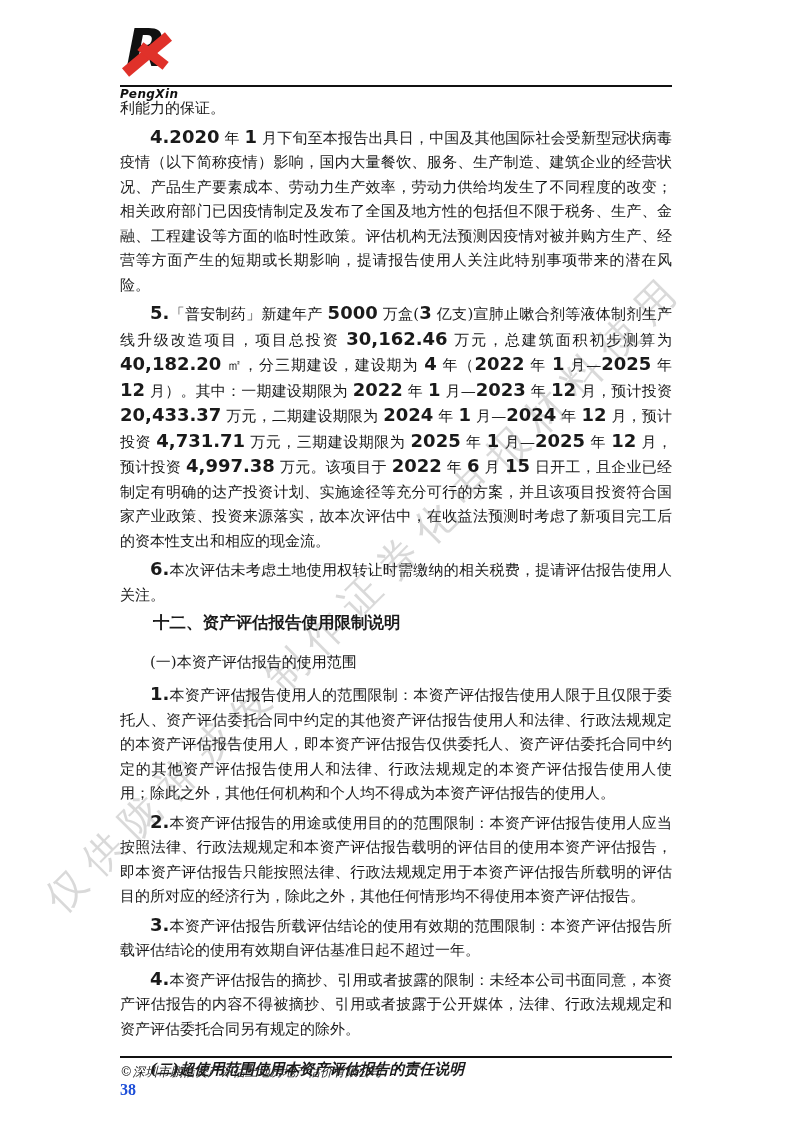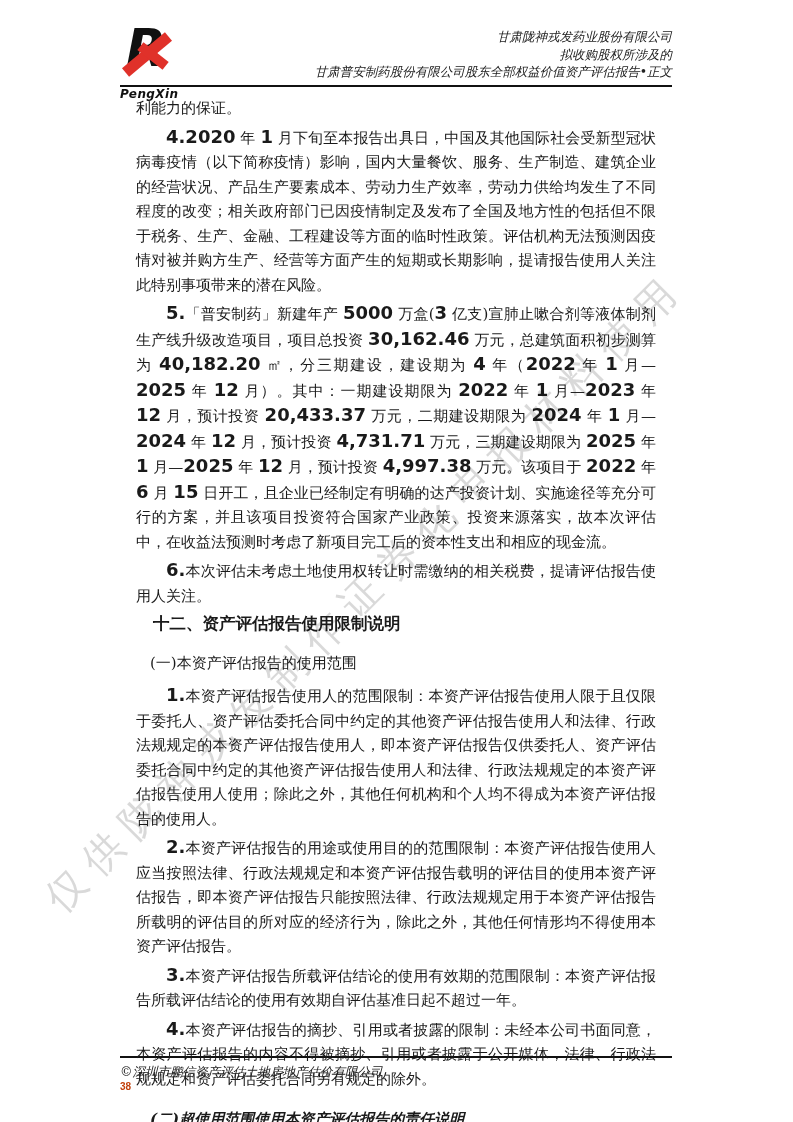--- a/index.html
+++ b/index.html
@@ -44,63 +44,58 @@
     font-size:40px;letter-spacing:12px;white-space:nowrap;
     color:rgba(0,0,0,0.15);
     pointer-events:none;z-index:0;
   }
   
   .doc-body{
     position:absolute;left:120px;top:96px;width:552px;
     font-size:15px;line-height:24.5px;
     text-align:justify;z-index:1;
   }
-  .doc-body p,.doc-body div{margin:0 16px 4px;}
+  .doc-body p,.doc-body div{margin:0 0 4px;}
   .para{text-indent:2em;}
   .noindent{text-indent:0;}
   .h1{font-weight:700;font-size:16.5px;text-indent:2em;margin:3px 0 14px !important;}
   .h2{text-indent:2em;margin:10px 0 8px !important;}
   .h2b{font-weight:700;text-indent:2em;margin:16px 0 0 !important;font-style:italic;}
   .num{
     font-family:"DejaVu Sans","Liberation Sans",sans-serif;
     font-weight:700;font-size:18px;
   }
   
   .footer-row{
     position:absolute;left:120px;top:1064px;width:552px;
     display:flex;justify-content:space-between;align-items:flex-start;
     z-index:1;
     flex-direction:column;
   }
   .footer-company{font-style:italic;font-size:12.5px;color:#222;}
   .footer-page{
-    font-family:Liberation Sans, sans-serif;
-    font-weight:700;font-size:10px;color:#c2410c;
+    font-family:Liberation Serif, serif;
+    font-weight:700;font-size:16px;color:#1d4ed8;
   }
 </style>
 </head>
 <body>
 
 <div class="page">
 
   <div class="watermark">仅供陇神戎发制作证券化申报材料使用</div>
 
   <div class="hdr">
     <div class="logo">
       <div class="logo-mark">
         <span class="logo-r">R</span>
         <span class="stripe stripe-a"></span>
         <span class="stripe stripe-b"></span>
       </div>
       <div class="logo-word">PengXin</div>
-    </div>
-    <div class="hdr-right">
-      <div>甘肃陇神戎发药业股份有限公司</div>
-      <div>拟收购股权所涉及的</div>
-      <div>甘肃普安制药股份有限公司股东全部权益价值资产评估报告•正文</div>
     </div>
   </div>
 
   <div class="rule rule-top"></div>
 
   <main class="doc-body">
       <p class="para noindent">利能力的保证。</p>
       <p class="para"><span class="num">4.2020</span> 年 <span class="num">1</span> 月下旬至本报告出具日，中国及其他国际社会受新型冠状病毒疫情（以下简称疫情）影响，国内大量餐饮、服务、生产制造、建筑企业的经营状况、产品生产要素成本、劳动力生产效率，劳动力供给均发生了不同程度的改变；相关政府部门已因疫情制定及发布了全国及地方性的包括但不限于税务、生产、金融、工程建设等方面的临时性政策。评估机构无法预测因疫情对被并购方生产、经营等方面产生的短期或长期影响，提请报告使用人关注此特别事项带来的潜在风险。</p>
       <p class="para"><span class="num">5.</span>「普安制药」新建年产 <span class="num">5000</span> 万盒(<span class="num">3</span> 亿支)宣肺止嗽合剂等液体制剂生产线升级改造项目，项目总投资 <span class="num">30,162.46</span> 万元，总建筑面积初步测算为 <span class="num">40,182.20</span> ㎡，分三期建设，建设期为 <span class="num">4</span> 年（<span class="num">2022</span> 年 <span class="num">1</span> 月—<span class="num">2025</span> 年 <span class="num">12</span> 月）。其中：一期建设期限为 <span class="num">2022</span> 年 <span class="num">1</span> 月—<span class="num">2023</span> 年 <span class="num">12</span> 月，预计投资 <span class="num">20,433.37</span> 万元，二期建设期限为 <span class="num">2024</span> 年 <span class="num">1</span> 月—<span class="num">2024</span> 年 <span class="num">12</span> 月，预计投资 <span class="num">4,731.71</span> 万元，三期建设期限为 <span class="num">2025</span> 年 <span class="num">1</span> 月—<span class="num">2025</span> 年 <span class="num">12</span> 月，预计投资 <span class="num">4,997.38</span> 万元。该项目于 <span class="num">2022</span> 年 <span class="num">6</span> 月 <span class="num">15</span> 日开工，且企业已经制定有明确的达产投资计划、实施途径等充分可行的方案，并且该项目投资符合国家产业政策、投资来源落实，故本次评估中，在收益法预测时考虑了新项目完工后的资本性支出和相应的现金流。</p>
       <p class="para"><span class="num">6.</span>本次评估未考虑土地使用权转让时需缴纳的相关税费，提请评估报告使用人关注。</p>

